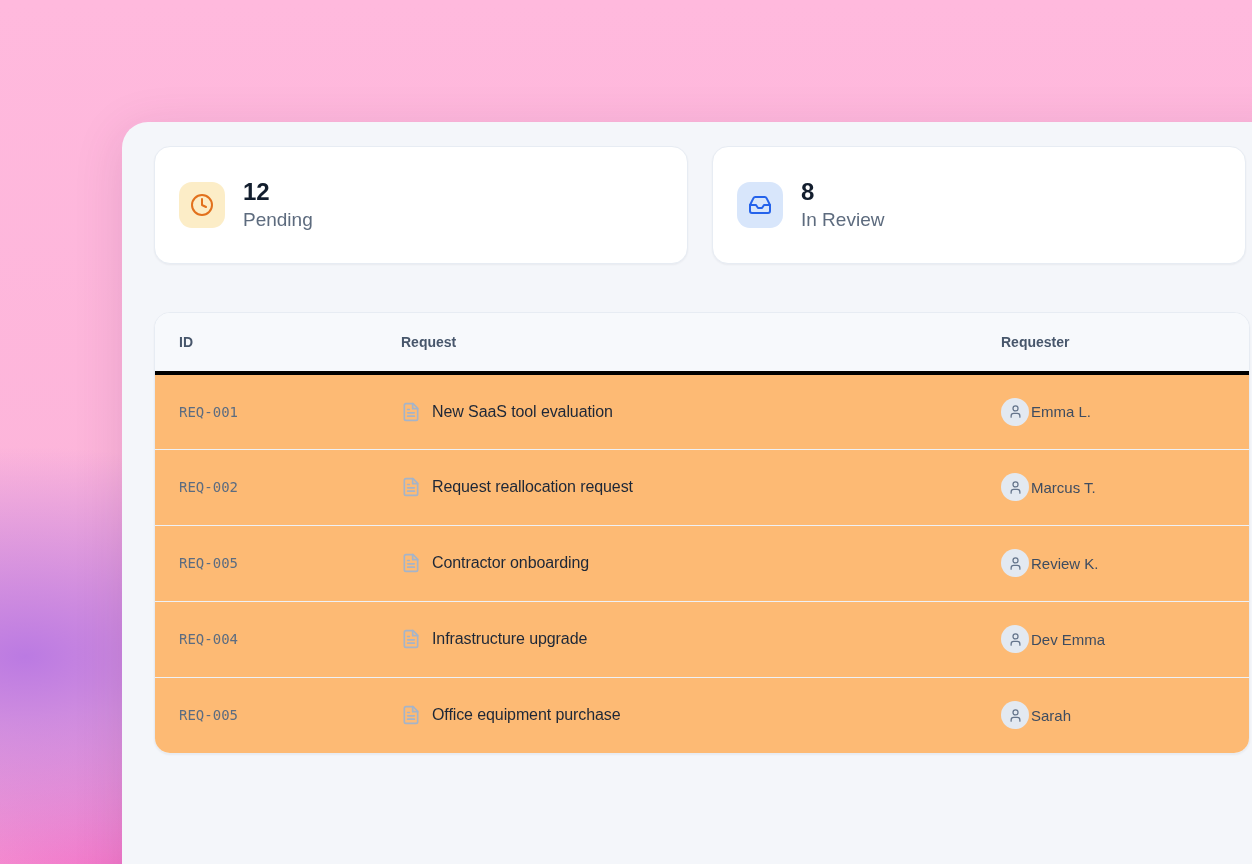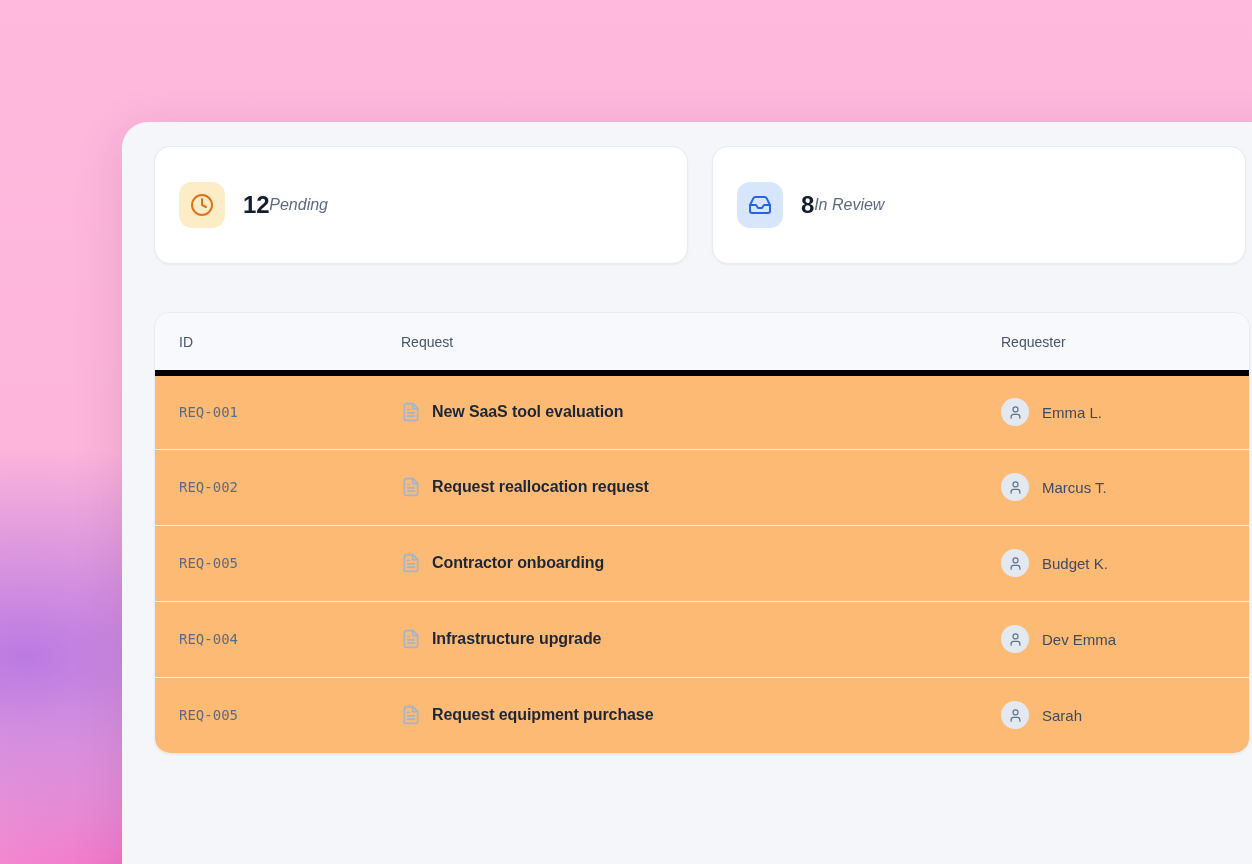--- a/index.html
+++ b/index.html
@@ -26,52 +26,52 @@
   .stat-card {
     width:534px; height:118px; background:#ffffff;
     border:1px solid #e7ecf3; border-radius:16px;
     box-shadow:0 1px 2px rgba(15,23,42,.05);
     display:flex; align-items:center; padding:0 24px; gap:18px;
   }
   .stat-icon {
     width:46px; height:46px; border-radius:13px; flex:0 0 46px;
     display:flex; align-items:center; justify-content:center;
   }
-  .stat-text { display:flex; flex-direction:row;justify-content:center; }
+  .stat-text { display:flex; flex-direction:column;justify-content:center; }
   .stat-value { font-size:24px; font-weight:700; color:#131e2e; letter-spacing:-.2px; line-height:1.1; }
-  .stat-label { font-size:16px; color:#5d6b7e; margin-top:4px;font-style:italic; }
+  .stat-label { font-size:19px; color:#5d6b7e; margin-top:4px; }
 
   
   .table-card {
     margin-top:48px; width:1096px; background:#ffffff;
     border:1px solid #e7ecf3; border-radius:16px; overflow:hidden;
     box-shadow:0 1px 2px rgba(15,23,42,.05);
   }
   .table-card-header {
     height:77px; display:flex; align-items:center; padding:0 24px;
     border-bottom:1px solid #eef1f6;
   }
   .table-title { font-size:18px; font-weight:700; color:#15202f; letter-spacing:-.1px; }
 
   table { width:100%; border-collapse:collapse; table-layout:fixed; }
   col.c-id { width:246px; } col.c-req { width:600px; }
   thead th {
     height:60px; background:#f7f9fc; text-align:left;
-    font-size:14px; font-weight:400; color:#47566b;
-    border-bottom:6px solid #000000;
+    font-size:14px; font-weight:700; color:#47566b;
+    border-bottom:4px solid #000000;
   }
   th:first-child, td:first-child { padding-left:24px; }
   tbody td { height:76px; background:#fdba74; vertical-align:middle; }
   tbody tr:not(:last-child) td { border-bottom:1px solid #eef1f6; }
 
   .req-id { font-family:"DejaVu Sans Mono", monospace; font-size:14px; color:#5c6c80; }
   .req-cell { display:flex; align-items:center; gap:11px; }
   .doc-icon { color:#a4b4ca; display:flex; }
-  .req-title { font-size:16px; font-weight:700; color:#1d2737; letter-spacing:-.1px; }
-  .requester-cell { display:flex; align-items:center; gap:13px; }
+  .req-title { font-size:16px; font-weight:400; color:#1d2737; letter-spacing:-.1px; }
+  .requester-cell { display:flex; align-items:center; gap:2px; }
   .avatar {
     width:28px; height:28px; border-radius:50%; background:#e3e9f1;
     display:flex; align-items:center; justify-content:center; color:#64748b; flex:0 0 28px;
   }
   .requester-name { font-size:15px; color:#3e4c60; }
 </style>
 </head>
 <body>
 
 <div class="panel">
@@ -199,21 +199,21 @@
             </div>
               </td>
             <td>
                 <div class="requester-cell">
               <span class="avatar">
                     <svg width="15" height="15" viewBox="0 0 24 24" fill="none" stroke="currentColor" stroke-width="2" stroke-linecap="round" stroke-linejoin="round">
                       <path d="M19 21v-2a4 4 0 0 0-4-4H9a4 4 0 0 0-4 4v2"></path>
                       <circle cx="12" cy="7" r="4"></circle>
                     </svg>
                   </span>
-              <span class="requester-name">Budget K.</span>
+              <span class="requester-name">Review K.</span>
             </div>
               </td>
           </tr>
 
           <tr>
             <td><span class="req-id">REQ-004</span></td>
             <td>
                 <div class="req-cell">
               <span class="doc-icon">
                     <svg width="20" height="20" viewBox="0 0 24 24" fill="none" stroke="currentColor" stroke-width="2" stroke-linecap="round" stroke-linejoin="round">
@@ -246,21 +246,21 @@
                 <div class="req-cell">
               <span class="doc-icon">
                     <svg width="20" height="20" viewBox="0 0 24 24" fill="none" stroke="currentColor" stroke-width="2" stroke-linecap="round" stroke-linejoin="round">
                       <path d="M14.5 2H6a2 2 0 0 0-2 2v16a2 2 0 0 0 2 2h12a2 2 0 0 0 2-2V7.5L14.5 2z"></path>
                       <polyline points="14 2 14 8 20 8"></polyline>
                       <line x1="16" y1="13" x2="8" y2="13"></line>
                       <line x1="16" y1="17" x2="8" y2="17"></line>
                       <line x1="10" y1="9" x2="8" y2="9"></line>
                     </svg>
                   </span>
-              <span class="req-title">Request equipment purchase</span>
+              <span class="req-title">Office equipment purchase</span>
             </div>
               </td>
             <td>
                 <div class="requester-cell">
               <span class="avatar">
                     <svg width="15" height="15" viewBox="0 0 24 24" fill="none" stroke="currentColor" stroke-width="2" stroke-linecap="round" stroke-linejoin="round">
                       <path d="M19 21v-2a4 4 0 0 0-4-4H9a4 4 0 0 0-4 4v2"></path>
                       <circle cx="12" cy="7" r="4"></circle>
                     </svg>
                   </span>

